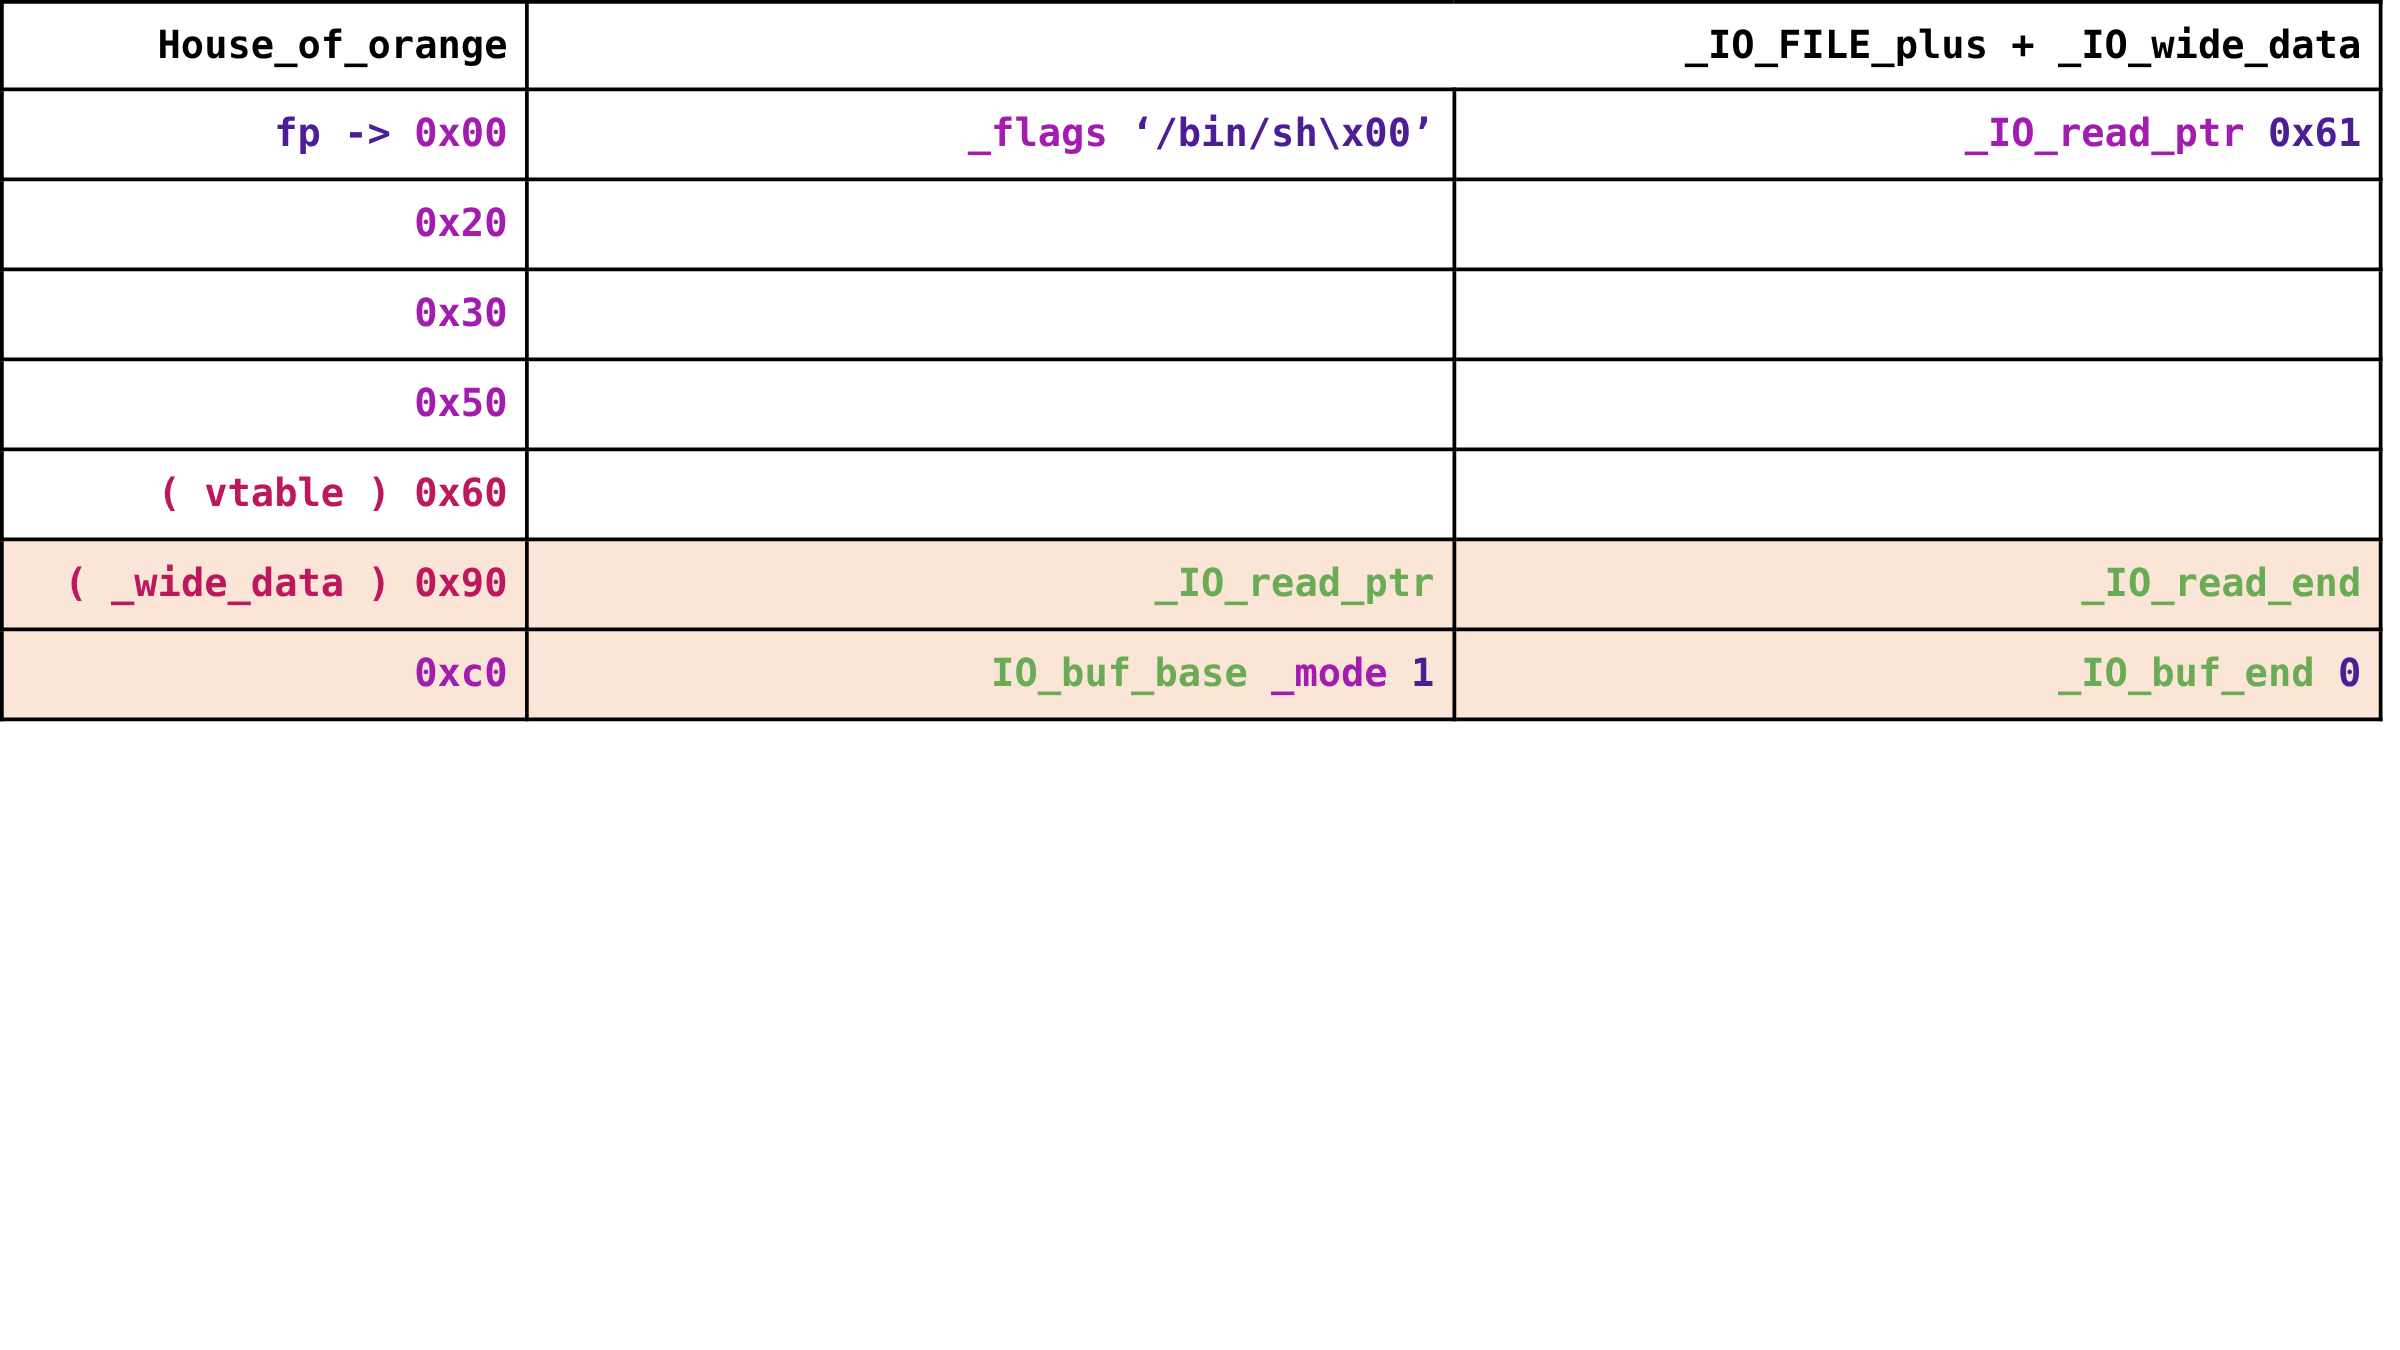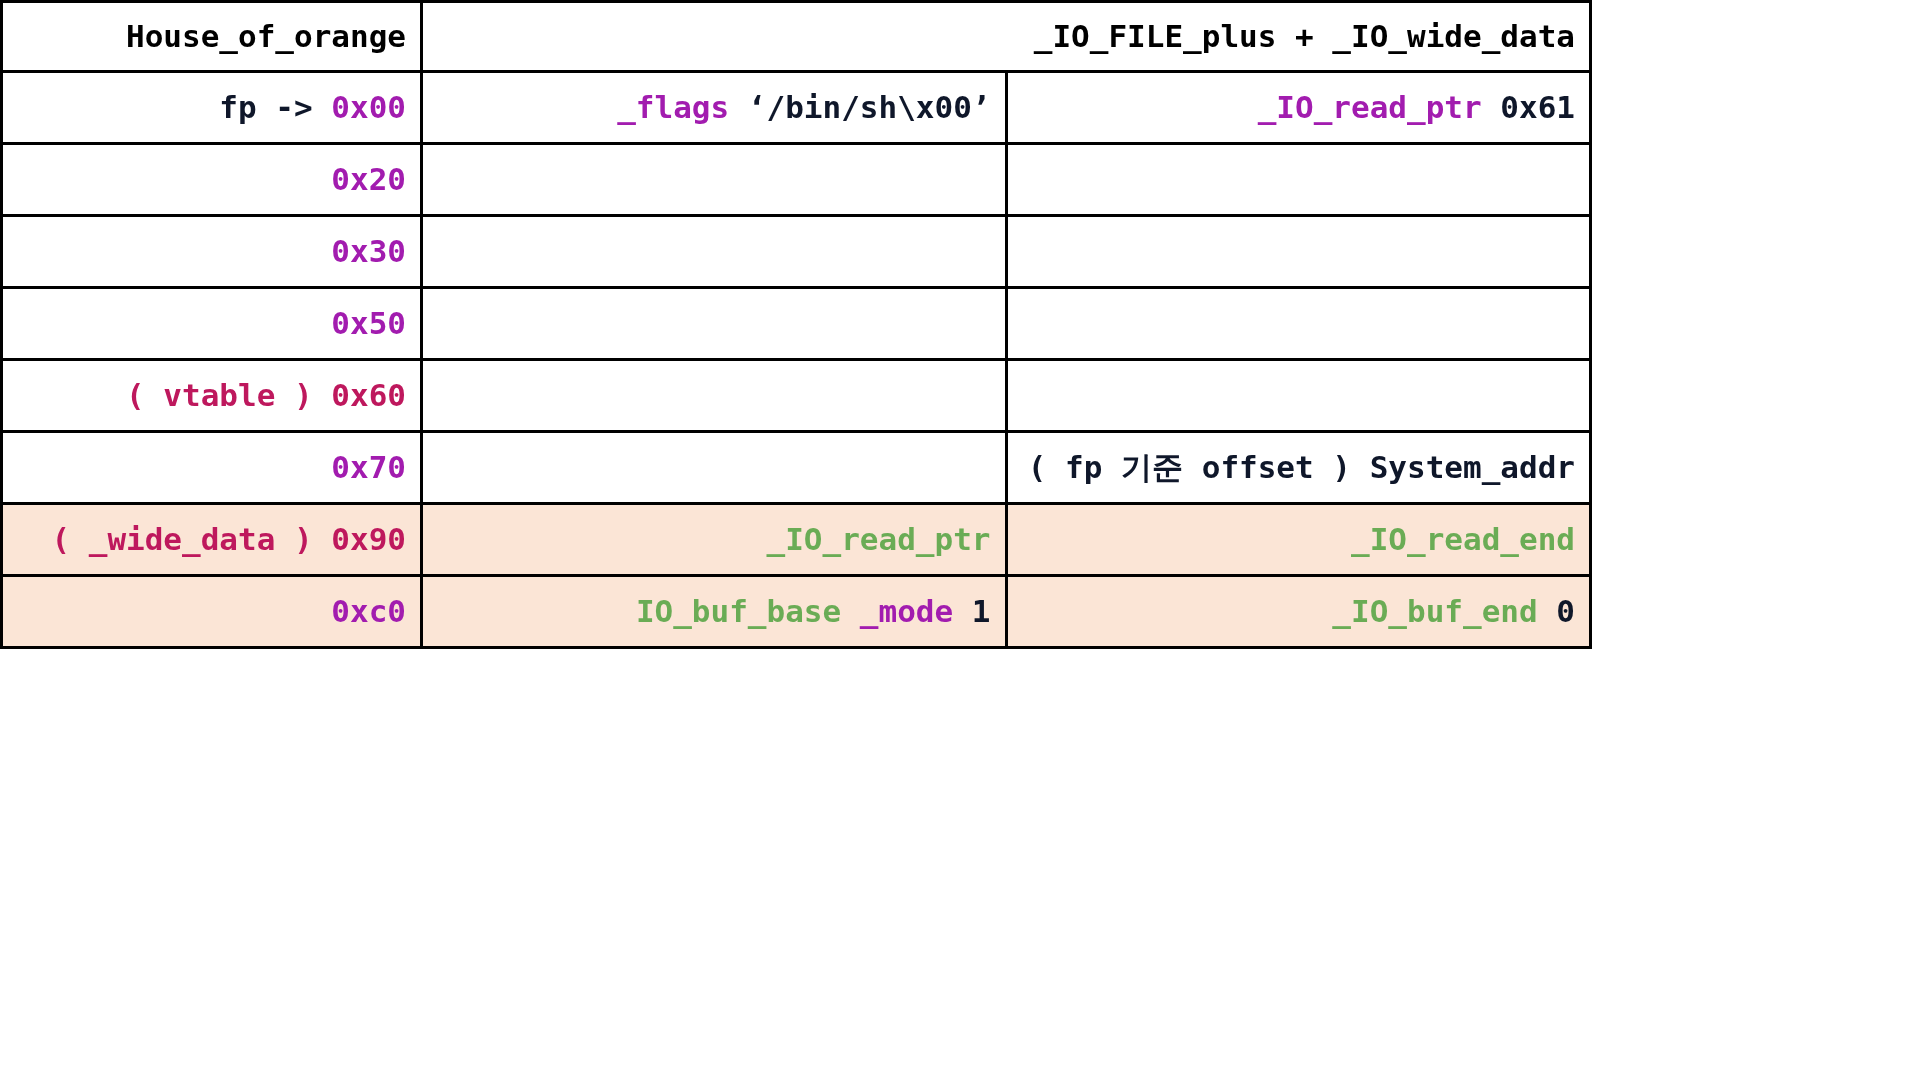--- a/index.html
+++ b/index.html
@@ -7,21 +7,21 @@
     padding: 0;
     width: 1920px;
     height: 1080px;
     background: #ffffff;
     overflow: hidden;
   }
   table.mem-table {
     position: absolute;
     top: 0;
     left: 0;
-    width: 1592px;
+    width: 1906px;
     border-collapse: collapse;
     table-layout: fixed;
   }
   table.mem-table td {
     border: 3px solid #000000;
     box-sizing: border-box;
     padding: 0 14px 0 0;
     text-align: right;
     vertical-align: middle;
     font-family: "DejaVu Sans Mono", "Liberation Mono", monospace;
@@ -36,21 +36,21 @@
   tr.data-row { height: 72px; }
   td.col-offset { width: 420px; }
   td.col-field-left { width: 764px; }
   td.col-field-right { width: 722px; }
   td.span-cell {
     text-align: center;
     padding: 0;
   }
   tr.shaded td { background: #FBE5D6; }
   .c-black { color: #a21caf; }
-  .c-red   { color: #0f172a; }
+  .c-red   { color: #4c1d95; }
   .c-blue  { color: #be185d; }
   .c-green { color: #6AAC55; }
 </style>
 </head>
 <body>
 
 <table class="mem-table">
   <tbody>
     <tr class="hdr-row">
       <td class="col-offset">House_of_orange</td>
@@ -74,25 +74,20 @@
       <tr class="data-row">
         <td class="col-offset"><span class="c-black">0x50</span></td>
         <td class="col-field-left"></td>
         <td class="col-field-right"></td>
       </tr>
       <tr class="data-row">
         <td class="col-offset"><span class="c-blue">( vtable ) 0x60</span></td>
         <td class="col-field-left"></td>
         <td class="col-field-right"></td>
       </tr>
-      <tr class="data-row">
-        <td class="col-offset"><span class="c-black">0x70</span></td>
-        <td class="col-field-left"></td>
-        <td class="col-field-right"><span class="c-red">( fp 기준 offset ) System_addr</span></td>
-      </tr>
       <tr class="data-row shaded">
         <td class="col-offset"><span class="c-blue">( _wide_data ) 0x90</span></td>
         <td class="col-field-left"><span class="c-green">_IO_read_ptr</span></td>
         <td class="col-field-right"><span class="c-green">_IO_read_end</span></td>
       </tr>
       <tr class="data-row shaded">
         <td class="col-offset"><span class="c-black">0xc0</span></td>
         <td class="col-field-left"><span class="c-green">IO_buf_base </span><span class="c-black">_mode </span><span class="c-red">1</span></td>
         <td class="col-field-right"><span class="c-green">_IO_buf_end </span><span class="c-red">0</span></td>
       </tr>

